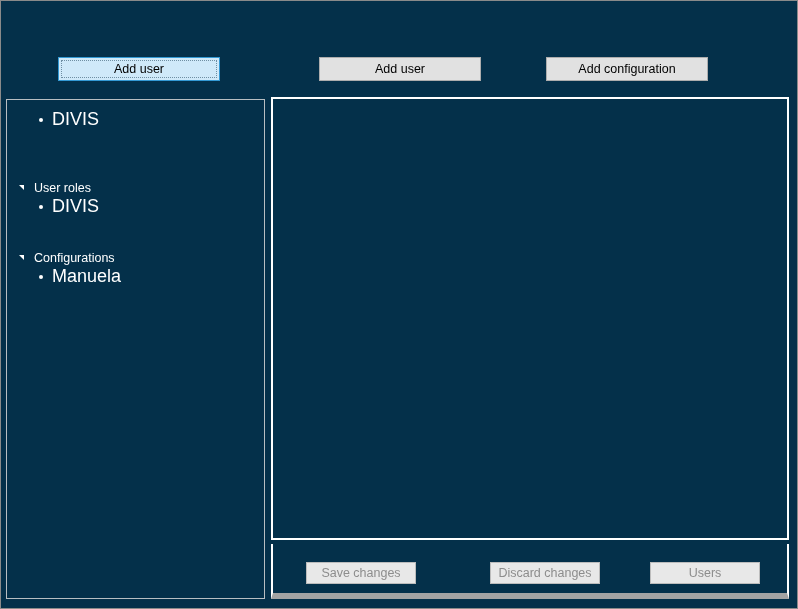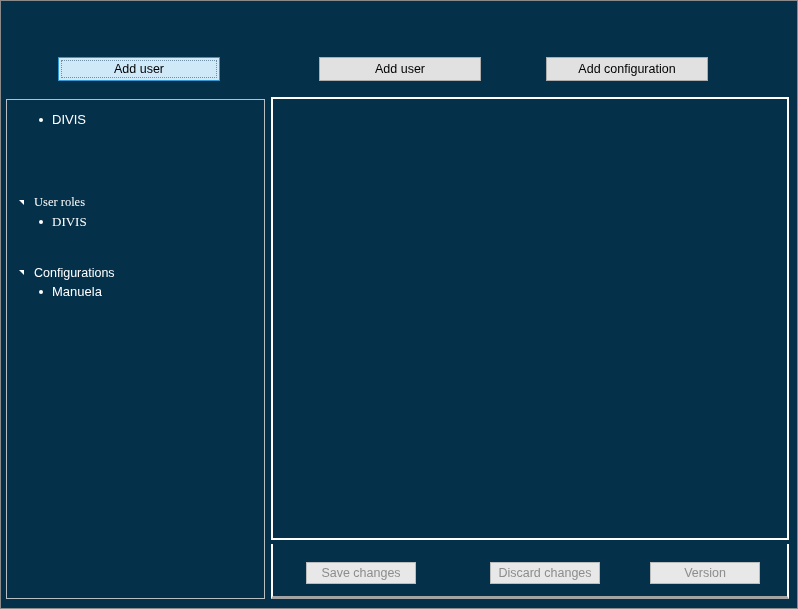--- a/index.html
+++ b/index.html
@@ -151,21 +151,21 @@
     overflow: hidden;
   }
   #tree-root {
     padding: 10px 0 0 0;
     margin: 0;
     list-style: none;
   }
   .tree-group { margin: 0 0 0 0; }
   .tree-group + .tree-group { margin-top: 0; }
   #tree-group-0 { margin-top: 0; }
-  #tree-group-1 { margin-top: 64px; font-family: Liberation Serif, serif; }
+  #tree-group-1 { margin-top: 49px; }
   #tree-group-2 { margin-top: 32px; }
 
   .tree-group-header {
     display: flex;
     align-items: center;
     height: 19px;
     padding-left: 11px;
     cursor: default;
     user-select: none;
   }
@@ -206,21 +206,21 @@
   }
   .tree-bullet {
     width: 4px;
     height: 4px;
     border-radius: 50%;
     background: #ffffff;
     margin-right: 9px;
     flex: 0 0 auto;
   }
   .tree-child-label {
-    font-size: 13px;
+    font-size: 18px;
     color: #ffffff;
     white-space: nowrap;
   }
 
   
   #detail-panel {
     position: absolute;
     left: 270px;
     top: 96px;
     width: 518px;
@@ -242,21 +242,21 @@
   #action-bar {
     position: absolute;
     left: 270px;
     top: 543px;
     width: 518px;
     height: 55px;
     box-sizing: border-box;
     background: #04304a;
     border-left: 2px solid #ffffff;
     border-right: 2px solid #ffffff;
-    border-bottom: 3px solid #a3a3a3;
+    border-bottom: 6px solid #a3a3a3;
   }
   .action-button {
     position: absolute;
     top: 18px;
     height: 22px;
     box-sizing: border-box;
     font-family: "Liberation Sans", sans-serif;
     font-size: 12.5px;
     background: #e8e8e8;
     border: 1px solid #bcbcbc;
@@ -336,17 +336,17 @@
   </div>
 
   <div id="action-bar">
     <button class="action-button" id="btn-save-changes" disabled="">
       <span>Save changes</span>
     </button>
     <button class="action-button" id="btn-discard-changes" disabled="">
       <span>Discard changes</span>
     </button>
     <button class="action-button" id="btn-delete" disabled="">
-      <span>Version</span>
+      <span>Users</span>
     </button>
   </div>
 
 </div>
 
 </body></html>

